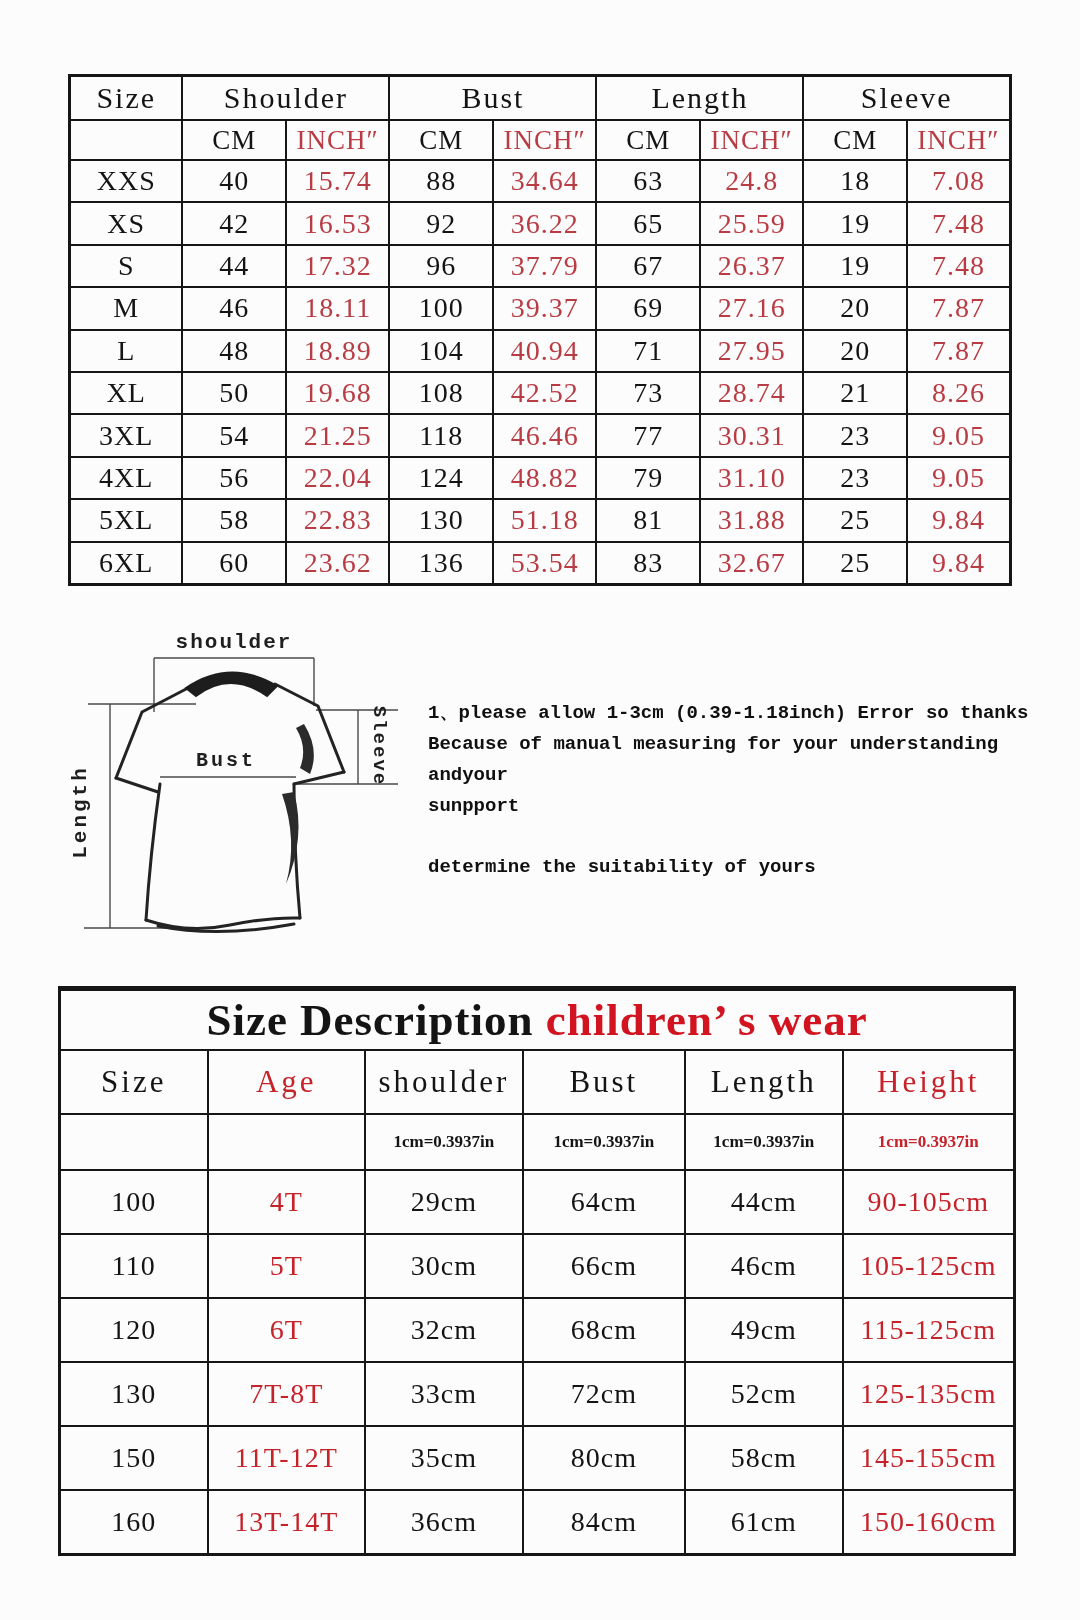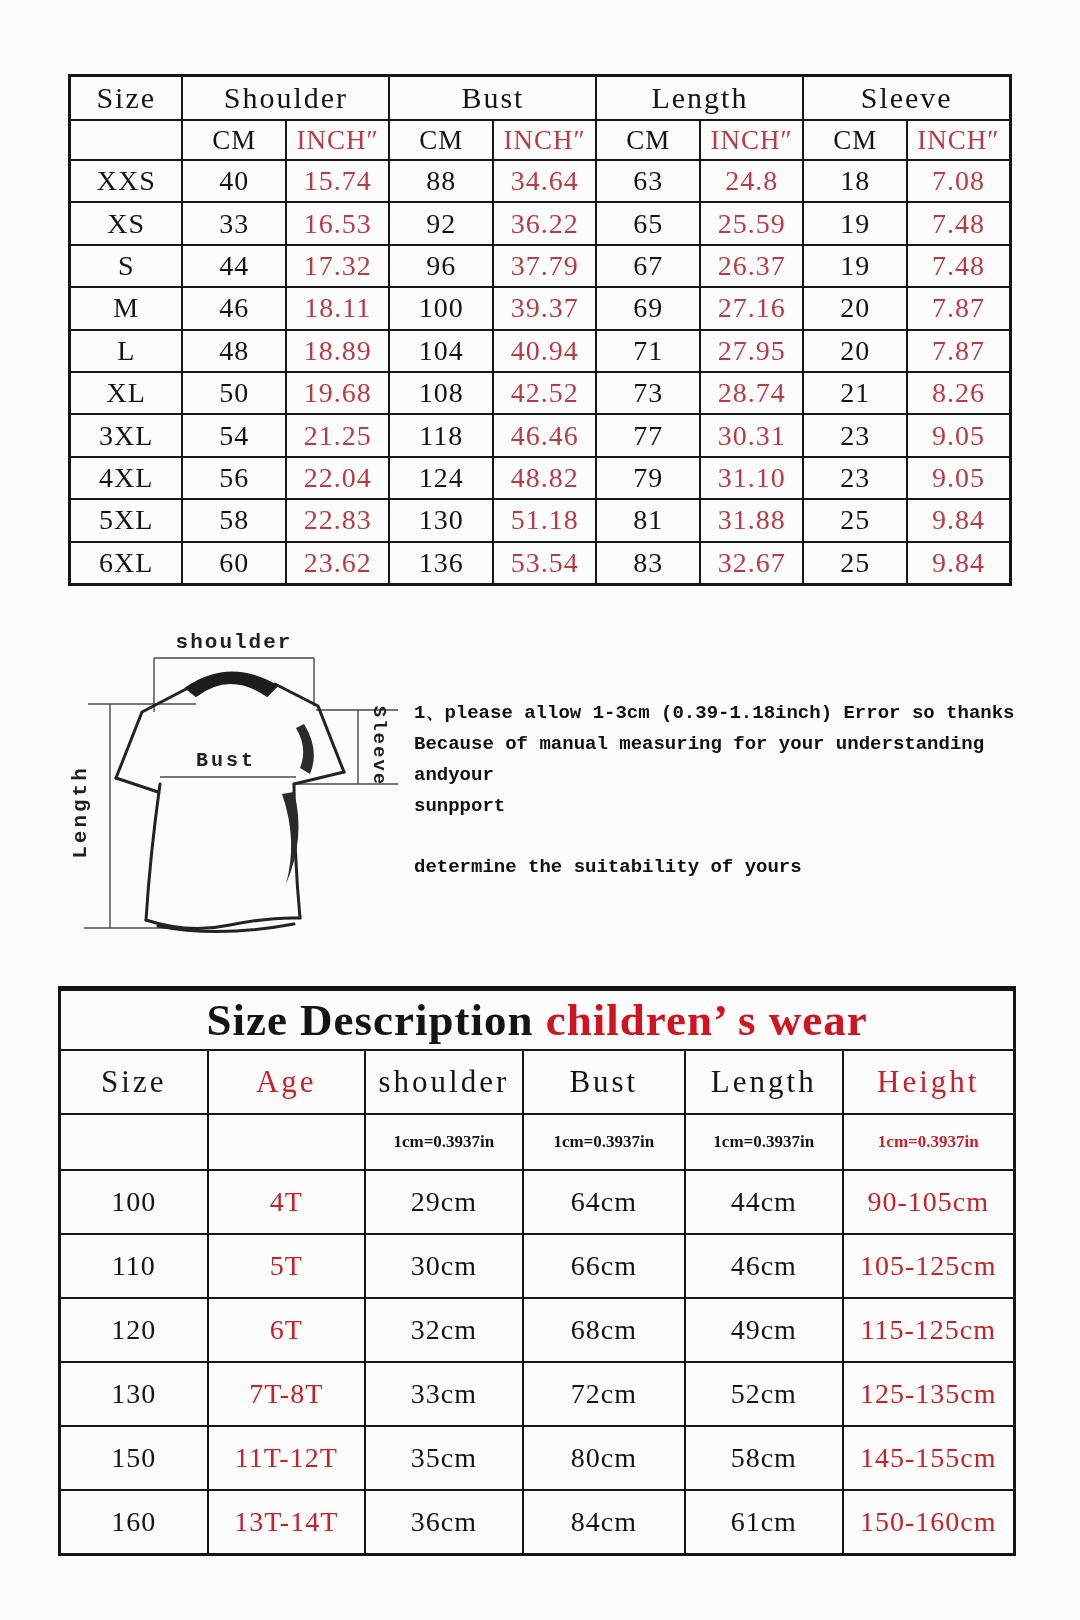--- a/index.html
+++ b/index.html
@@ -30,21 +30,21 @@
   .adult thead tr.toprow th{font-size:30px;letter-spacing:2px;height:42px;}
   .adult thead tr.unitrow th{font-size:27px;letter-spacing:1px;height:38px;margin-left:20px;}
   .adult tbody td{font-size:28px;letter-spacing:1px;height:39px;}
   .red1{color:var(--table-red);}
 
   
   .diagram{position:absolute;left:58px;top:612px;width:372px;height:336px;}
 
   
   .note{
-    position:absolute;left:414px;width:612px;
+    position:absolute;left:428px;width:612px;
     font-family:"Liberation Mono","DejaVu Sans Mono",monospace;
     font-weight:bold;font-size:19px;line-height:31px;color:#101010;
   }
   .note1{top:698px;}
   .note2{top:852px;}
 
   
   .kids{
     position:absolute;left:58px;top:986px;width:958px;height:570px;
     border:3px solid var(--line);border-top:5px solid var(--line);
@@ -108,21 +108,21 @@
         <td>88</td>
         <td class="red1">34.64</td>
         <td>63</td>
         <td class="red1">24.8</td>
         <td>18</td>
         <td class="red1">7.08</td>
       </tr>
 
       <tr>
         <td>XS</td>
-        <td>33</td>
+        <td>42</td>
         <td class="red1">16.53</td>
         <td>92</td>
         <td class="red1">36.22</td>
         <td>65</td>
         <td class="red1">25.59</td>
         <td>19</td>
         <td class="red1">7.48</td>
       </tr>
 
       <tr>

